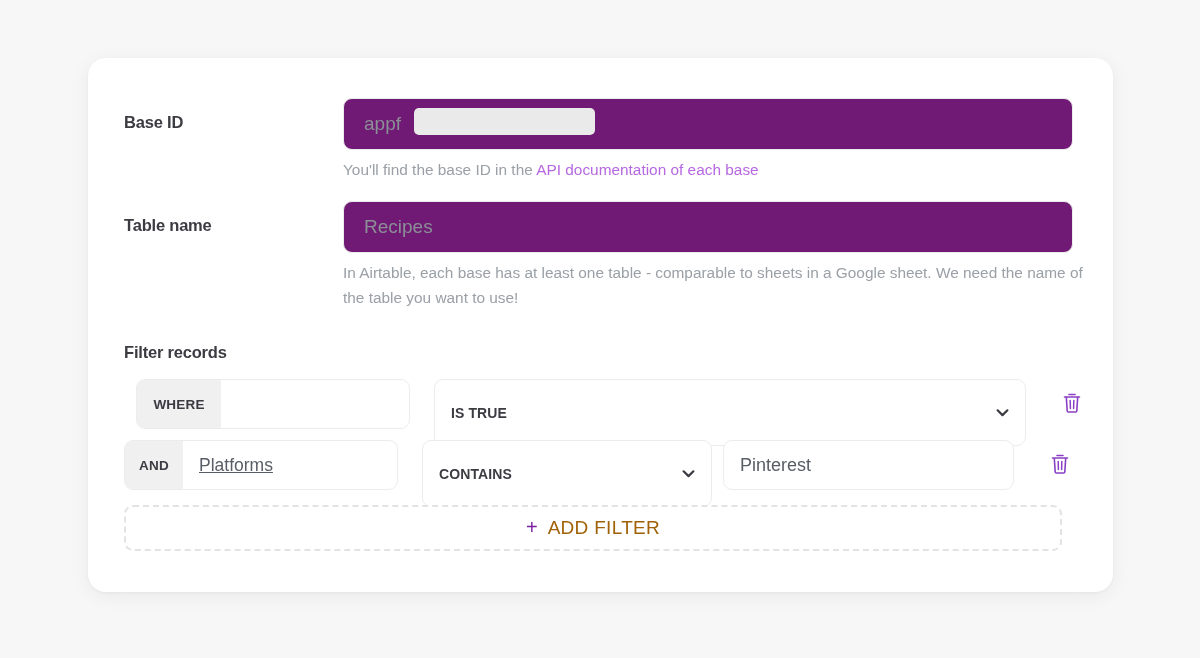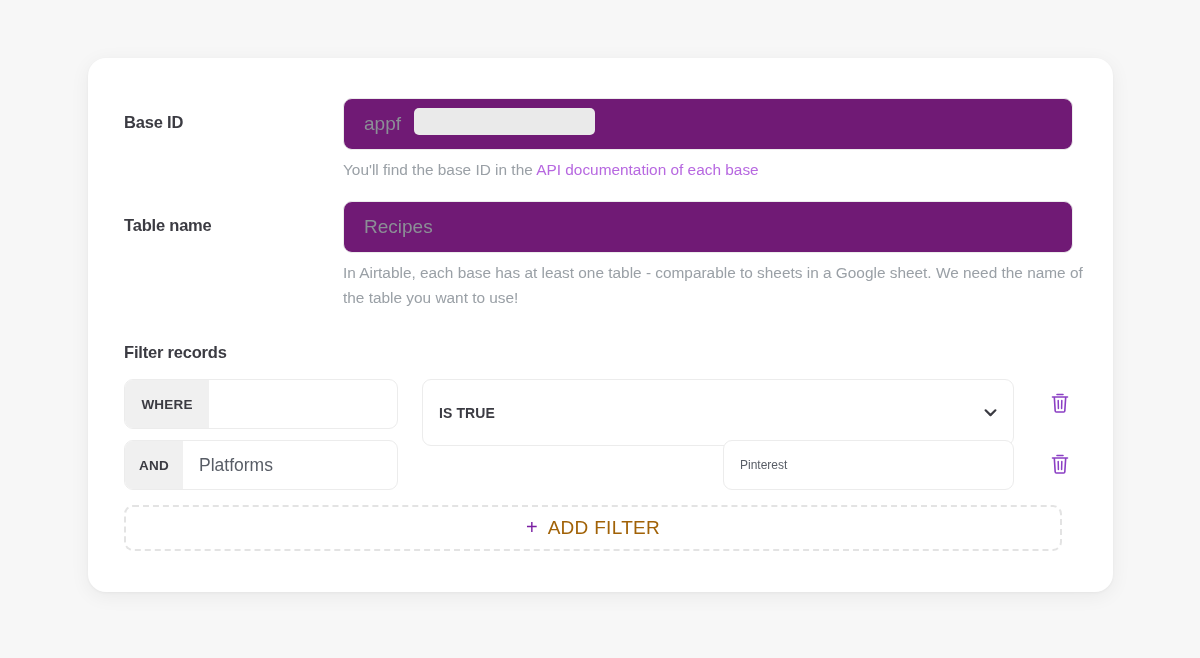--- a/index.html
+++ b/index.html
@@ -165,21 +165,21 @@
     height: 50px;
     border: 1px solid #ececec;
     border-radius: 9px;
     background: #fff;
     box-sizing: border-box;
     display: flex;
     align-items: center;
   }
   .value-text {
     padding-left: 16px;
-    font-size: 12px;
+    font-size: 18px;
     color: #585d66;
   }
 
   .trash-btn {
     position: absolute;
     top: 50%;
     transform: translateY(-50%);
     width: 22px;
     height: 24px;
     line-height: 0;
@@ -237,21 +237,21 @@
     <div class="field-label" style="top:15px;">Table name</div>
     <div class="input-box" style="top:0;">
       <span class="input-text">Recipes</span>
     </div>
   </div>
 
   <div class="helper" style="top:203px;">In Airtable, each base has at least one table - comparable to sheets in a Google sheet. We need the name of the table you want to use!</div>
 
   <div class="section-title">Filter records</div>
 
-  <div class="filter-row" style="top:321px; width:938px;">
+  <div class="filter-row" style="top:321px; width:938px;margin-left:12px;">
     <div class="conj-group" style="width:274px;">
       <div class="conj-chip" style="width:84px;">WHERE</div>
     </div>
 
     <div class="select-box" style="left:298px; width:592px;">
       <span class="select-label">IS TRUE</span>
       <span class="chevron">
         <svg width="13" height="9" viewBox="0 0 13 9">
             <path d="M1.6 1.8 L6.5 6.6 L11.4 1.8" fill="none" stroke="#3b3b42" stroke-width="2.2" stroke-linecap="round" stroke-linejoin="round"></path>
           </svg>
@@ -262,23 +262,31 @@
       <svg width="20" height="22" viewBox="0 0 20 22">
         <path d="M7 2.5 L13 2.5 M2.5 5 L17.5 5 M4.3 5 L5.2 19 Q5.3 20 6.3 20 L13.7 20 Q14.7 20 14.8 19 L15.7 5" fill="none" stroke="#8b3fc4" stroke-width="1.6" stroke-linecap="round" stroke-linejoin="round"></path>
         <path d="M8.2 8.5 L8.4 16.5 M11.8 8.5 L11.6 16.5" fill="none" stroke="#8b3fc4" stroke-width="1.5" stroke-linecap="round"></path>
       </svg>
     </div>
   </div>
 
   <div class="filter-row" style="top:382px; width:938px;">
     <div class="conj-group" style="width:274px;">
       <div class="conj-chip" style="width:58px;">AND</div>
-      <div class="conj-field" style="flex:1;">Platforms</div>
-    </div>
-
+      <div class="conj-field" style="flex:1;text-decoration:underline;">Platforms</div>
+    </div>
+
+    <div class="select-box" style="left:298px; width:290px;">
+      <span class="select-label">CONTAINS</span>
+      <span class="chevron">
+        <svg width="13" height="9" viewBox="0 0 13 9">
+            <path d="M1.6 1.8 L6.5 6.6 L11.4 1.8" fill="none" stroke="#3b3b42" stroke-width="2.2" stroke-linecap="round" stroke-linejoin="round"></path>
+          </svg>
+      </span>
+    </div>
 
     <div class="value-box" style="left:599px; width:291px;">
       <span class="value-text">Pinterest</span>
     </div>
 
     <div class="trash-btn" style="left:926px;">
       <svg width="20" height="22" viewBox="0 0 20 22">
         <path d="M7 2.5 L13 2.5 M2.5 5 L17.5 5 M4.3 5 L5.2 19 Q5.3 20 6.3 20 L13.7 20 Q14.7 20 14.8 19 L15.7 5" fill="none" stroke="#8b3fc4" stroke-width="1.6" stroke-linecap="round" stroke-linejoin="round"></path>
         <path d="M8.2 8.5 L8.4 16.5 M11.8 8.5 L11.6 16.5" fill="none" stroke="#8b3fc4" stroke-width="1.5" stroke-linecap="round"></path>
       </svg>

